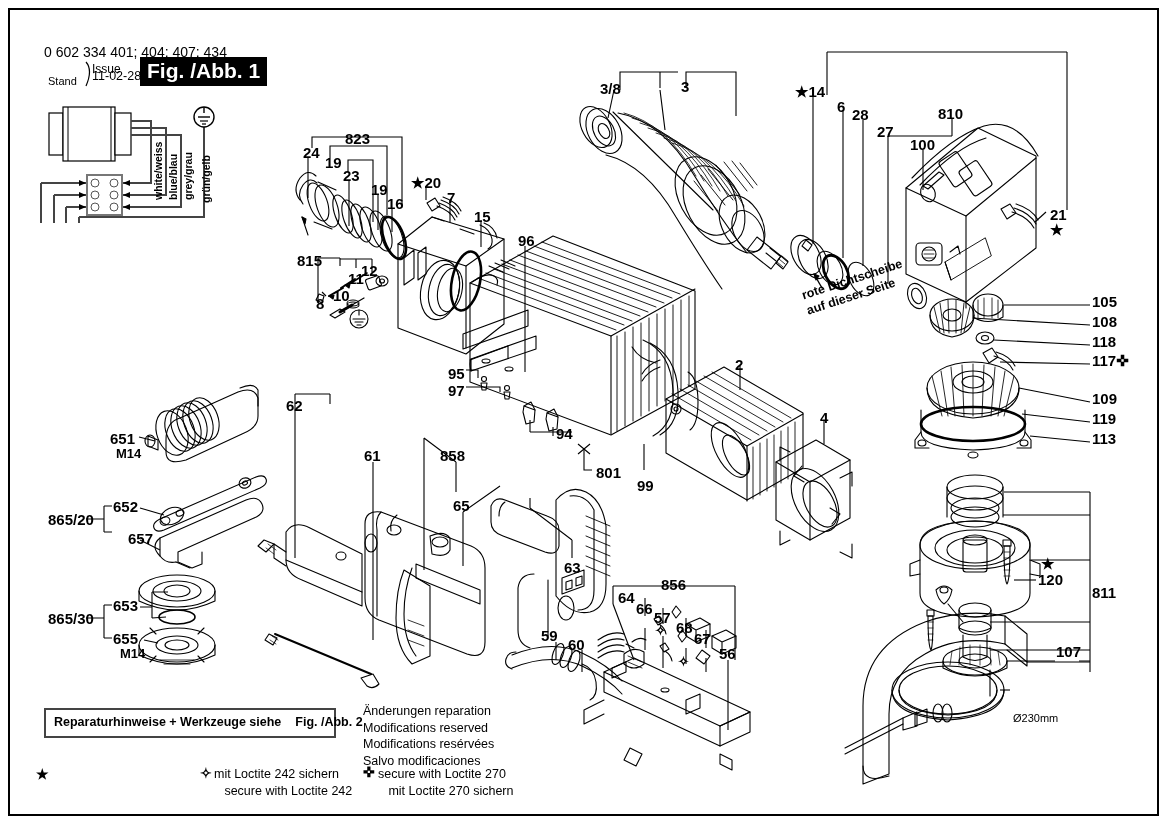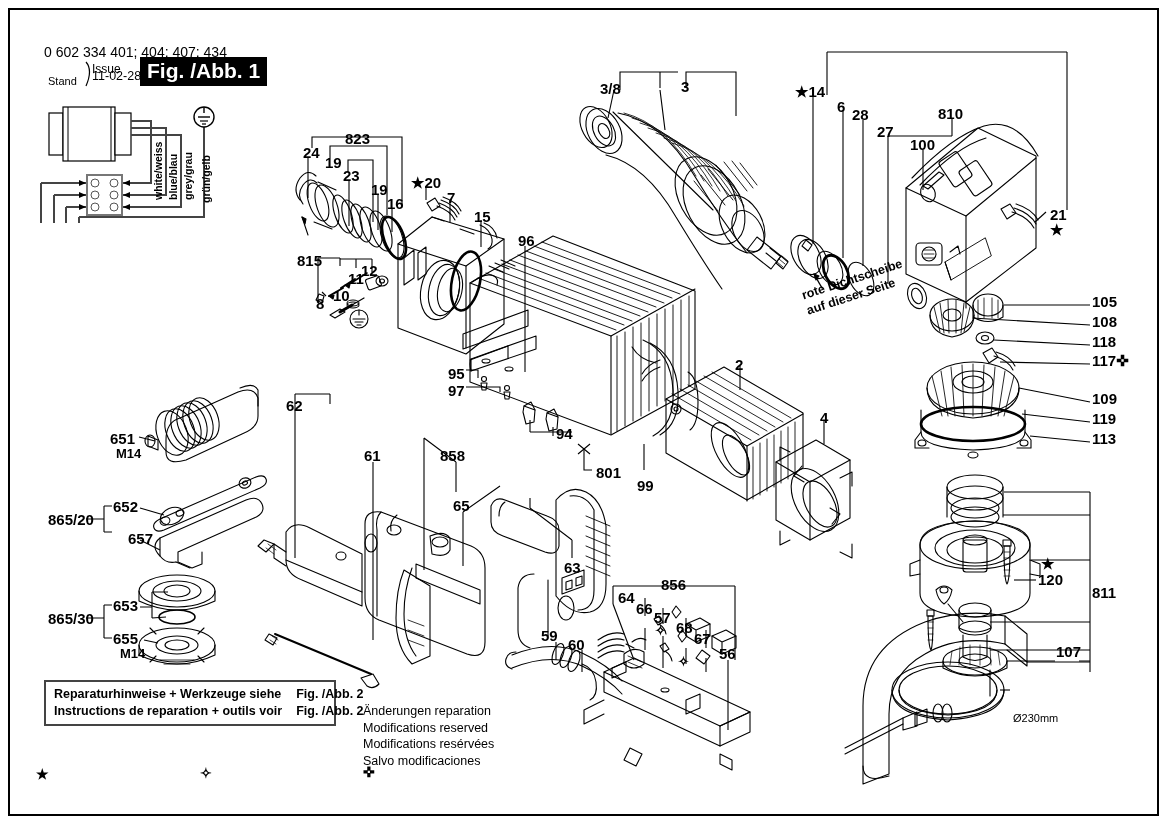--- a/index.html
+++ b/index.html
@@ -675,39 +675,39 @@
 
   <div class="lbl" style="left:655px;top:624px;font-size:13px;">✧</div>
   <div class="lbl" style="left:678px;top:655px;font-size:13px;">✧</div>
 
   <div class="rot" style="left:800px;top:289px;transform:rotate(-18deg);transform-origin:left top;
        font-size:12.5px;line-height:1.25;"><span style="white-space:pre;">rote Dichtscheibe
 auf dieser Seite</span></div>
 
   <div class="plain" style="left:1013px;top:712px;font-size:11px;">Ø230mm</div>
 
-  <div class="legendbox" style="left:44px;top:680px;width:272px;">
+  <div class="legendbox" style="left:44px;top:708px;width:272px;">
     <table>
       <tbody>
           <tr>
         <td>Reparaturhinweise + Werkzeuge siehe</td>
         <td class="fg">Fig. /Abb. 2</td>
       </tr>
-      <tr>
-        <td>Instructions de reparation + outils voir</td>
-        <td class="fg">Fig. /Abb. 2</td>
-      </tr>
     </tbody>
       </table>
   </div>
 
   <div class="notes" style="left:363px;top:703px;">Änderungen reparation
 Modifications reserved
 Modifications resérvées
 Salvo modificaciones</div>
 
   <div class="lbl" style="left:36px;top:767px;font-size:14px;">★</div>
 
   <div class="lbl" style="left:200px;top:766px;font-size:14px;">✧</div>
+  <div class="lk" style="left:214px;top:766px;">mit Loctite 242 sichern
+   secure with Loctite 242</div>
 
   <div class="lbl" style="left:363px;top:765px;font-size:14px;">✜</div>
+  <div class="lk" style="left:378px;top:766px;">secure with Loctite 270
+   mit Loctite 270 sichern</div>
 
 </div>
 
 </body></html>

